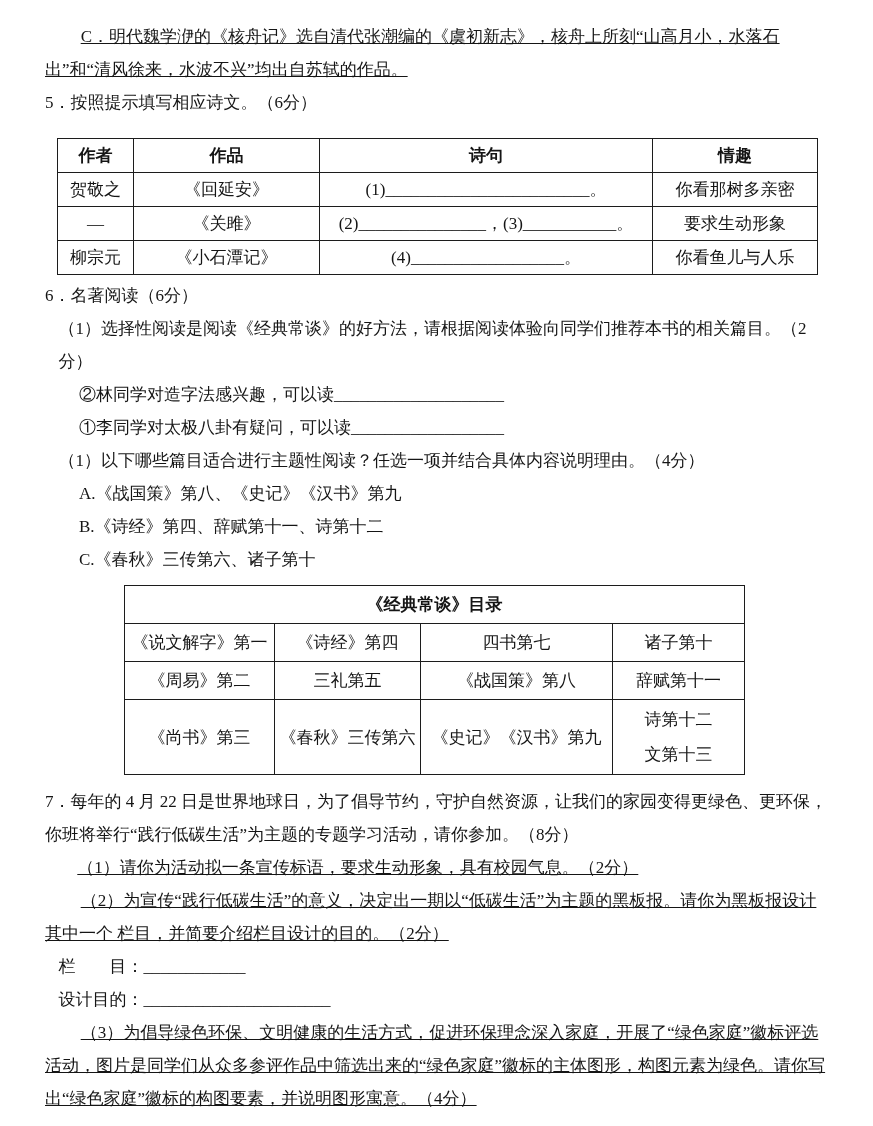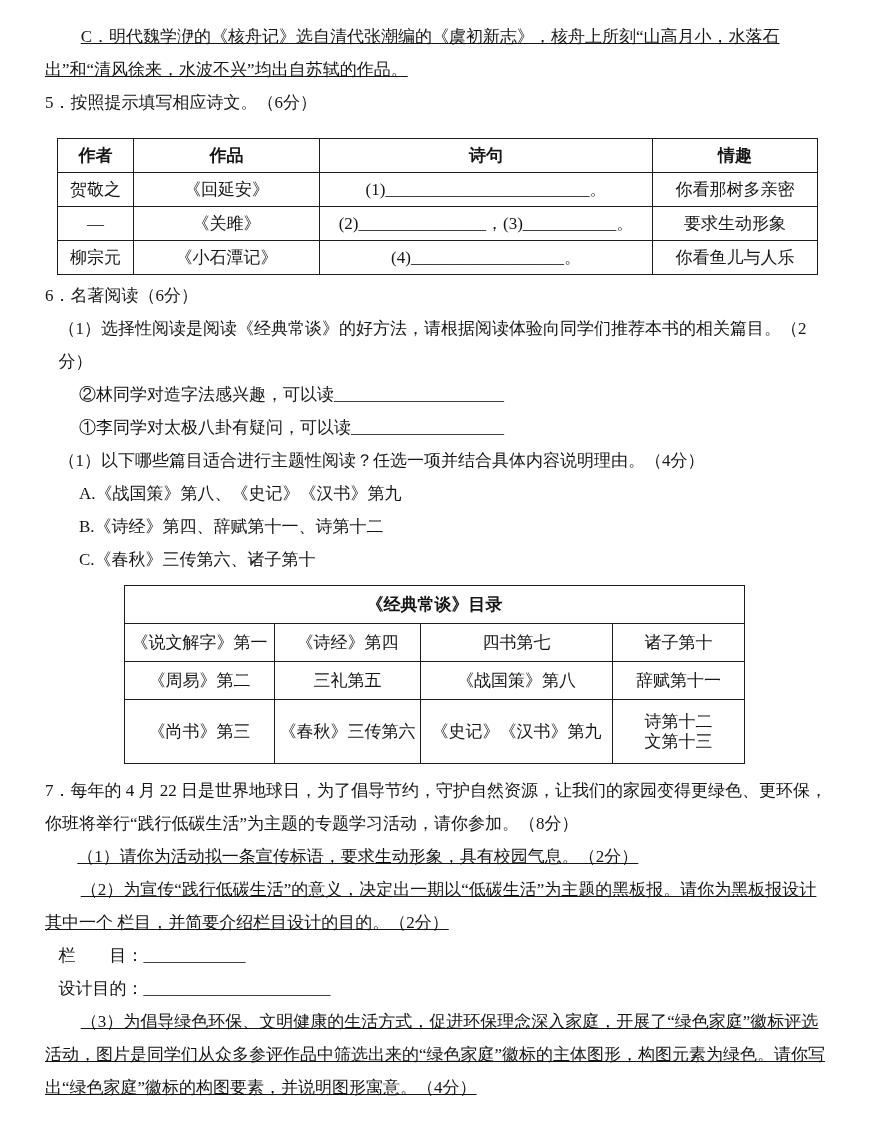--- a/index.html
+++ b/index.html
@@ -24,21 +24,21 @@
   th, td { border: 1px solid #1c1c1c; }
 
   .t1 { width: 760px; margin: 19px 0 4px 12px; }
   .t1 th { font-weight: bold; text-align: center; height: 28px; padding: 0 4px; }
   .t1 td { height: 27px; padding: 0 5px; text-align: center; white-space: nowrap; overflow: hidden; }
 
   .t2 { width: 620px; margin: 9px 0 10px 79px; }
   .t2 .caption-cell { font-weight: bold; text-align: center; height: 35px; }
   .t2 td { text-align: center; padding: 2px 4px; height: 36px; }
   .t2 tr.tall td { height: 64px; }
-  .pre { white-space: pre-line; line-height: 20px; }
+  .pre { white-space: pre-line; line-height: 35px; }
 
   .blankline { letter-spacing: 0; }
 </style>
 </head>
 <body>
 
 <div class="page">
 
   <p class="indent">C．明代魏学洢的《核舟记》选自清代张潮编的《虞初新志》，核舟上所刻“山高月小，水落石出”和“清风徐来，水波不兴”均出自苏轼的作品。</p>
 

